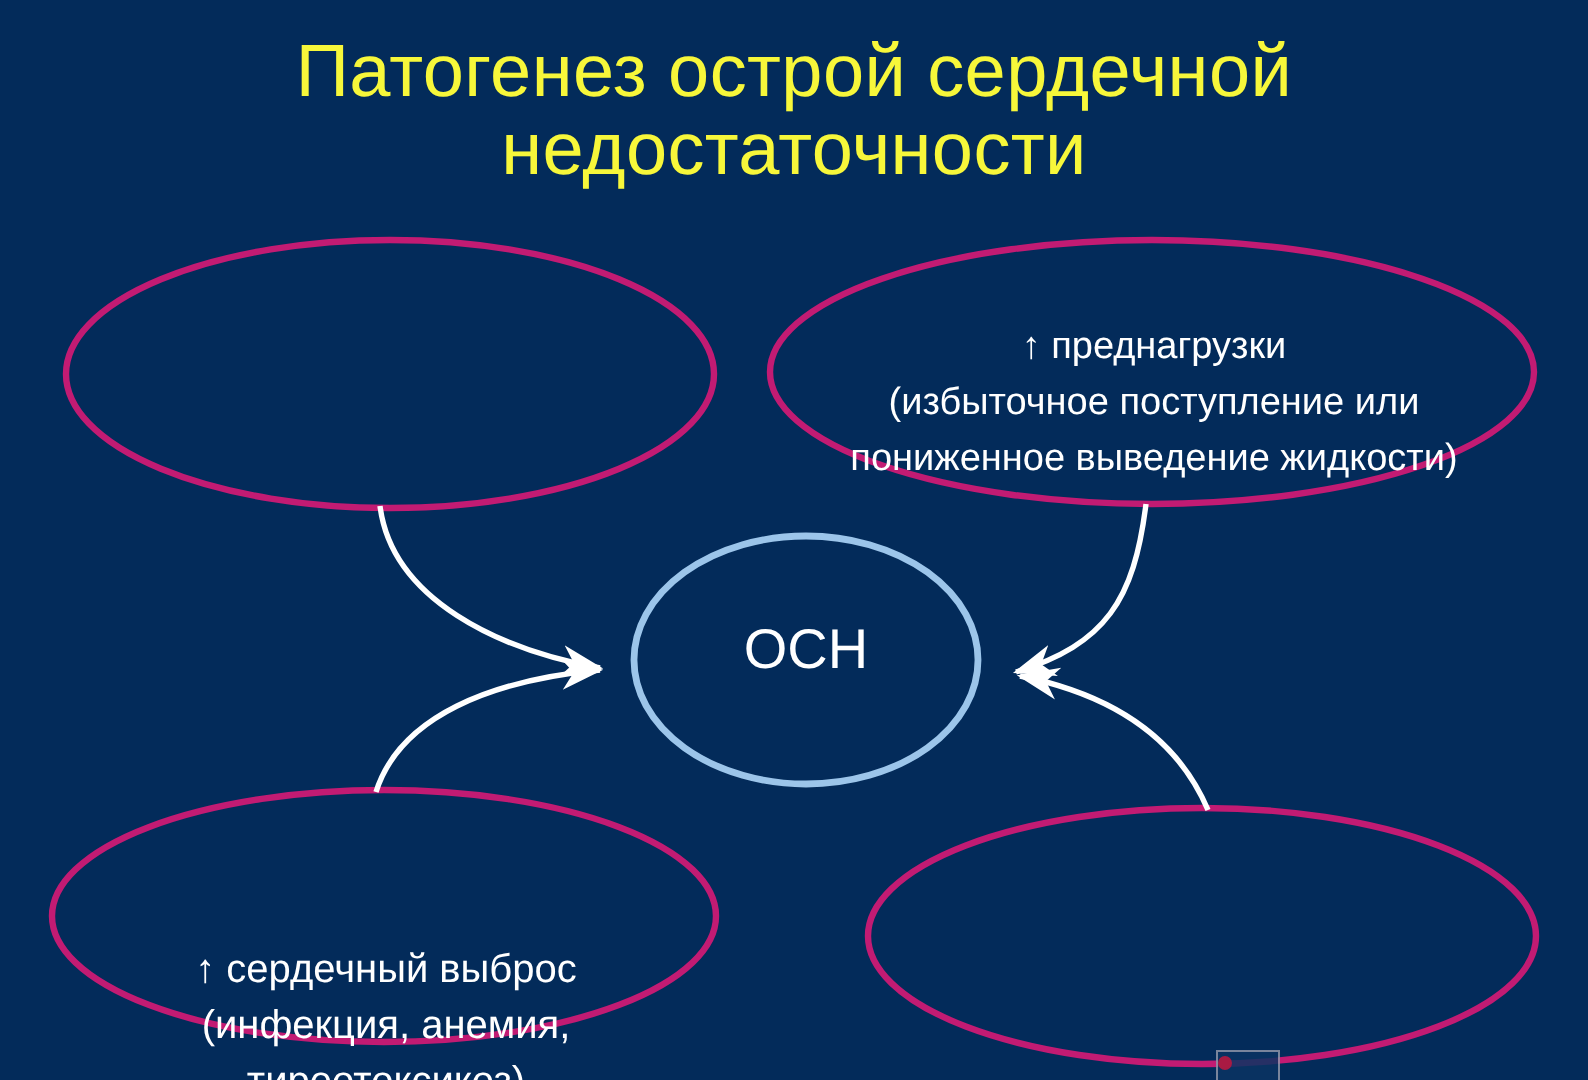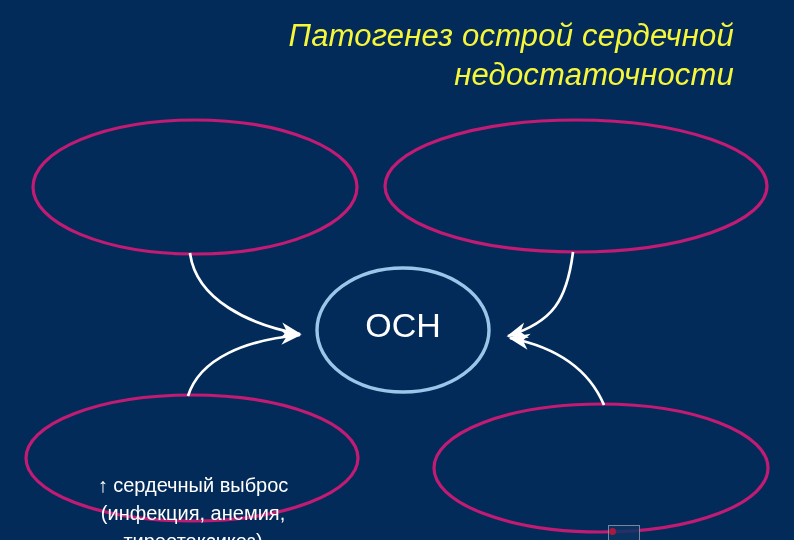--- a/index.html
+++ b/index.html
@@ -20,28 +20,27 @@
     background: #032b5a;
     overflow: hidden;
   }
 
   
   #title {
     position: absolute;
     left: 60px;
     top: 16px;
     width: 674px;
-    text-align: right;
+    text-align: center;
     color: #f7f73a;
-    font-size: 31px;
+    font-size: 37px;
     line-height: 39px;
     font-weight: 400;
     letter-spacing: 0.2px;
     white-space: pre-line;
-    font-style: italic;
   }
 
   
   #vector {
     position: absolute;
     left: 0;
     top: 0;
     width: 794px;
     height: 540px;
     pointer-events: none;
@@ -85,21 +84,21 @@
     left: 462px;
     top: 428px;
     width: 268px;
     font-size: 19px;
     line-height: 28px;
   }
   #txt-center {
     left: 330px;
     top: 307px;
     width: 146px;
-    font-size: 34px;
+    font-size: 28px;
     line-height: 36px;
     text-align: center;
   }
 
   
   #artifact {
     position: absolute;
     left: 608px;
     top: 525px;
     width: 30px;
@@ -148,20 +147,25 @@
     <path d="M 190,253 C 196,300 250,325 300,334" fill="none" stroke="#ffffff" stroke-width="2.7" marker-end="url(#arrowhead)"></path>
 
     <path d="M 188,396 C 200,358 246,340 300,335" fill="none" stroke="#ffffff" stroke-width="2.7" marker-end="url(#arrowhead)"></path>
 
     <path d="M 573,252 C 567,300 553,322 508,336" fill="none" stroke="#ffffff" stroke-width="2.7" marker-end="url(#arrowhead)"></path>
 
     <path d="M 604,405 C 590,372 560,348 510,338" fill="none" stroke="#ffffff" stroke-width="2.7" marker-end="url(#arrowhead)"></path>
   </svg>
 
 
+  <div class="node-text" id="txt-preload">
+    <span class="arrow-glyph">↑</span><span> преднагрузки
+(избыточное поступление  или
+пониженное выведение жидкости)</span>
+  </div>
 
   <div class="node-text" id="txt-output-up">
     <span class="arrow-glyph">↑</span><span> сердечный выброс
 (инфекция, анемия,
 тиреотоксикоз)</span>
   </div>
 
 
   <div class="node-text" id="txt-center">ОСН</div>
 

